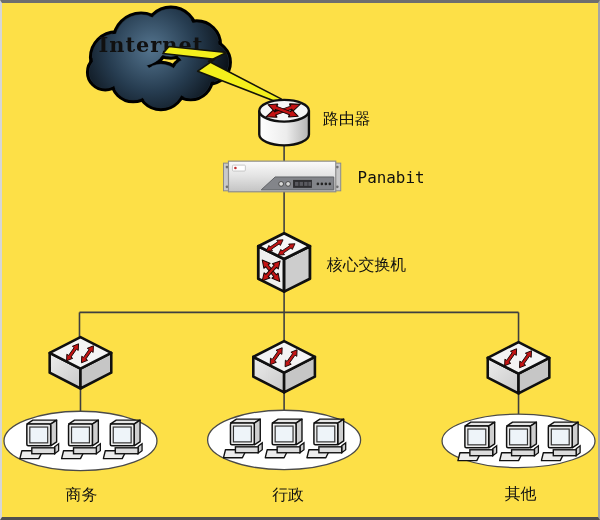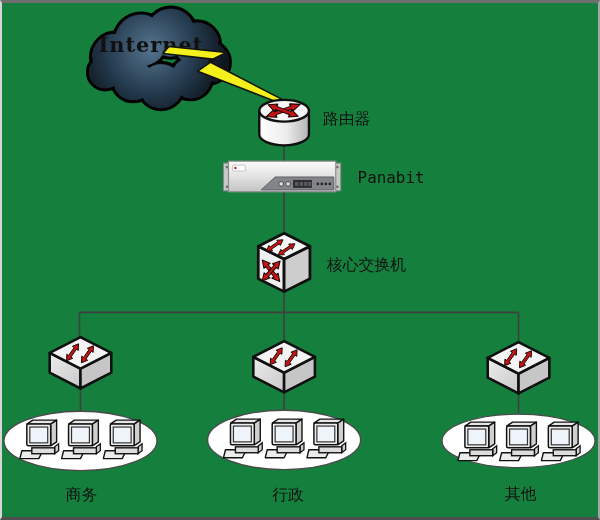--- a/index.html
+++ b/index.html
@@ -4,21 +4,21 @@
 <style>
   html,body{margin:0;padding:0;background:#ffffff;}
   .canvas{
     position:relative;
     width:600px;height:520px;
     box-sizing:border-box;
     border-top:3px solid #6e6e6e;
     border-bottom:3px solid #4f4f4f;
     border-left:2px solid #d6d6d6;
     border-right:2px solid #a5a5a5;
-    background:#15803d;
+    background:#fde047;
     overflow:hidden;
     font-family:"DejaVu Serif", serif;
   }
   .canvas svg{display:block;width:100%;height:100%;}
   text{fill:#101010;}
   .cjk-label{font-family:"DejaVu Serif",serif;font-size:16px;}
   .mono-label{font-family:"DejaVu Sans Mono",monospace;font-size:16px;}
   .cloud-label{font-family:"DejaVu Serif",serif;font-size:21px;font-weight:bold;letter-spacing:1px;}
 </style>
 </head>

